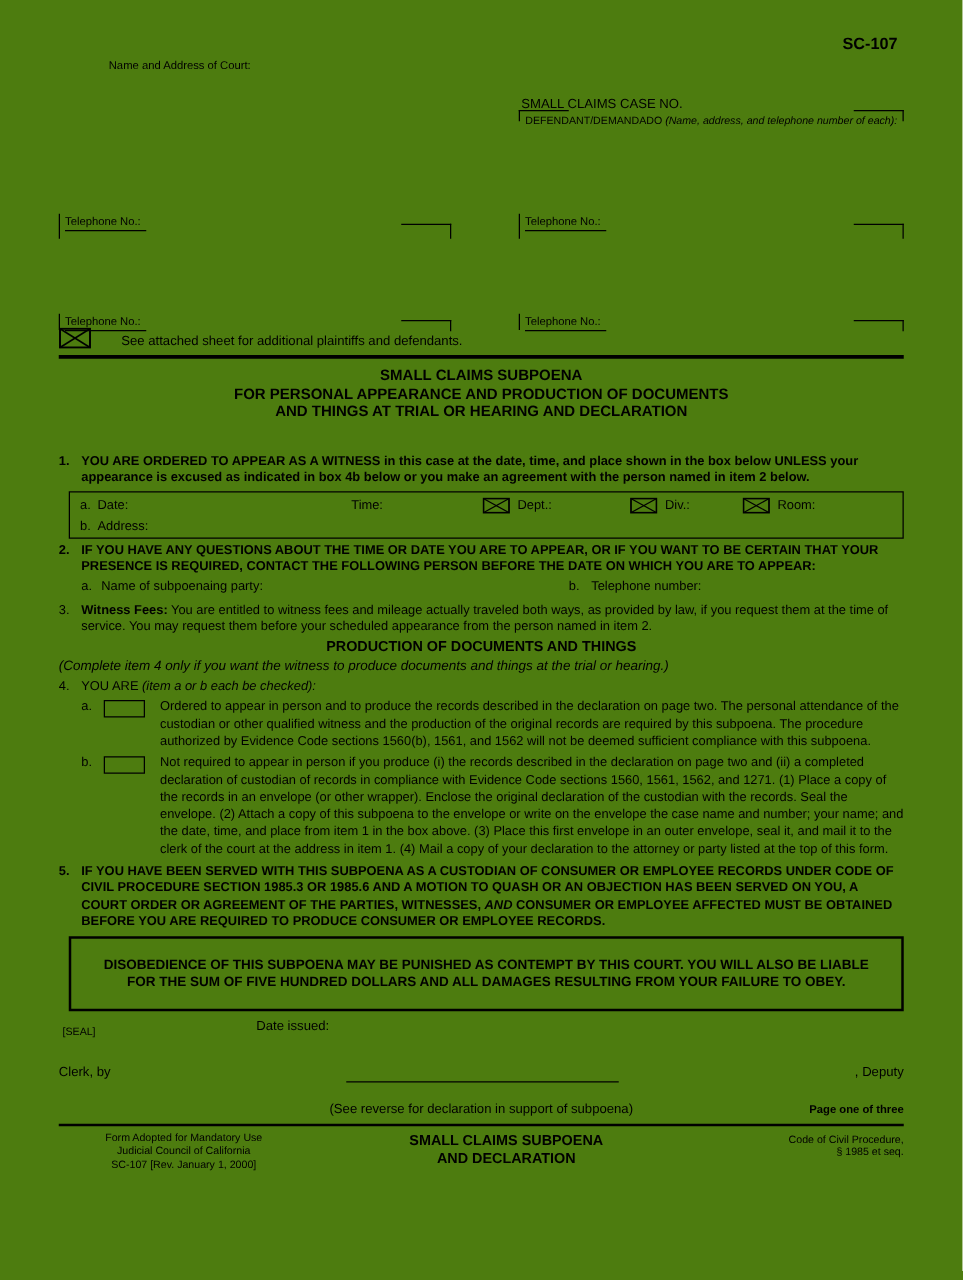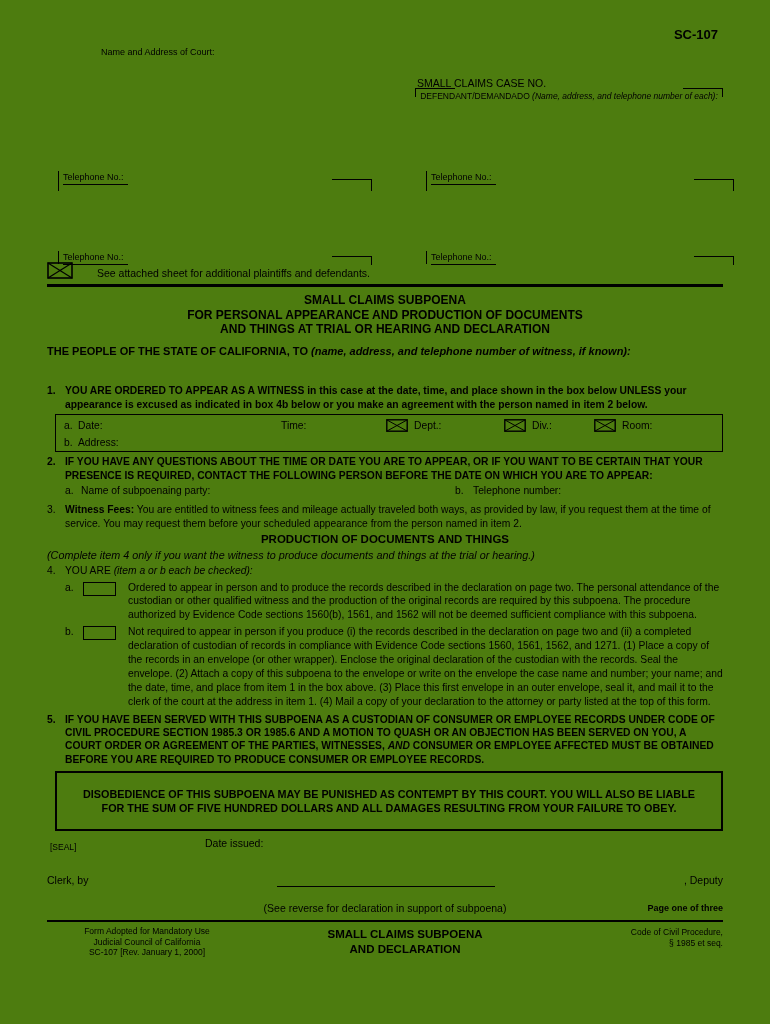--- a/index.html
+++ b/index.html
@@ -4,31 +4,31 @@
 <style>
   * { margin:0; padding:0; box-sizing:border-box; }
   html,body { background:#fff; }
   .page {
     position:relative; width:770px; height:1024px; background:#4d7c0f;
     color:#000; font-family:"Liberation Sans", sans-serif; overflow:hidden;
   }
   
   .hdr { position:relative; height:288px; }
   .sc107 { position:absolute; top:27px; right:52px; font-size:13px; font-weight:bold; }
-  .court-label { position:absolute; top:47px; left:61px; font-size:9px;padding-left:40px; }
+  .court-label { position:absolute; top:47px; left:47px; font-size:9px;padding-left:40px; }
   .case-no { position:absolute; top:77px; left:417px; font-size:10.5px; }
   .pbox { position:absolute; top:88px; height:16px; }
   .pbox.pleft { left:47px; width:314px; }
   .pbox.pright { left:415px; width:308px; }
   .corner { position:absolute; top:0; width:40px; height:9px; }
   .corner.tl { left:0; border-top:1px solid #000; border-left:1px solid #000; }
   .corner.tr { right:0; border-top:1px solid #000; border-right:1px solid #000; }
   .pbox-label { text-align:center; font-size:8.5px; padding-top:3px; white-space:nowrap; }
   .it { font-style:italic; }
-  .telrow { position:absolute; height:26px;margin-left:11px; }
+  .telrow { position:absolute; height:26px; }
   .telrow .tick-l { position:absolute; left:0; top:1px; height:20px; border-left:1px solid #000; }
   .telrow .tel-label { position:absolute; left:5px; top:2px; font-size:9px; border-bottom:1px solid #000; padding:0 4px 2px 0; }
   .telrow .endbr { position:absolute; right:0; top:9px; width:40px; height:12px; border-top:1px solid #000; border-right:1px solid #000; }
   .telrow.short .tick-l { height:13px; }
   .telrow.short .endbr { top:6px; height:9px; }
   .attach { position:absolute; left:47px; top:262px; display:flex; align-items:center; }
   .attach .lbl { font-size:10.5px; margin-left:24px; }
   .thickrule { position:absolute; left:47px; right:47px; top:284px; height:3px; background:#000; }
   
   .main { margin:0 47px; font-size:10.3px; line-height:13.5px; }
@@ -119,23 +119,20 @@
   </div>
 
   <div class="main">
 
     <div class="title-block">
       <div class="title-line">SMALL CLAIMS SUBPOENA</div>
       <div class="title-line">FOR PERSONAL APPEARANCE AND PRODUCTION OF DOCUMENTS</div>
       <div class="title-line">AND THINGS AT TRIAL OR HEARING AND DECLARATION</div>
     </div>
 
-    <div class="addressee">
-      <span>THE PEOPLE OF THE STATE OF CALIFORNIA, TO </span><span class="it">(name, address, and telephone number of witness, if known):</span>
-    </div>
 
     <div class="item item1 b">
       <span class="num">1.</span>
       <span>YOU ARE ORDERED TO APPEAR AS A WITNESS in this case at the date, time, and place shown in the box below UNLESS your appearance is excused as indicated in box 4b below or you make an agreement with the person named in item 2 below.</span>
     </div>
 
     <div class="appbox">
       <div class="row">
         <span style="left:8px">a.</span>
         <span style="left:22px">Date:</span>

